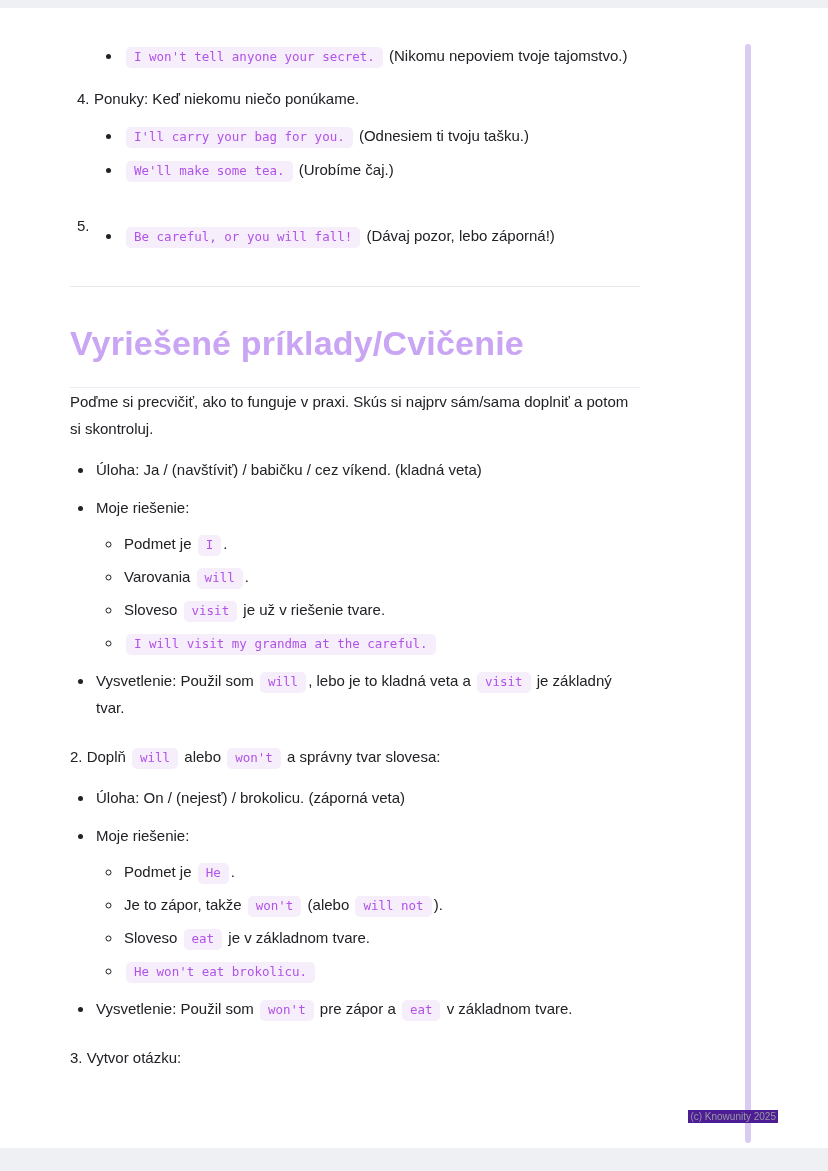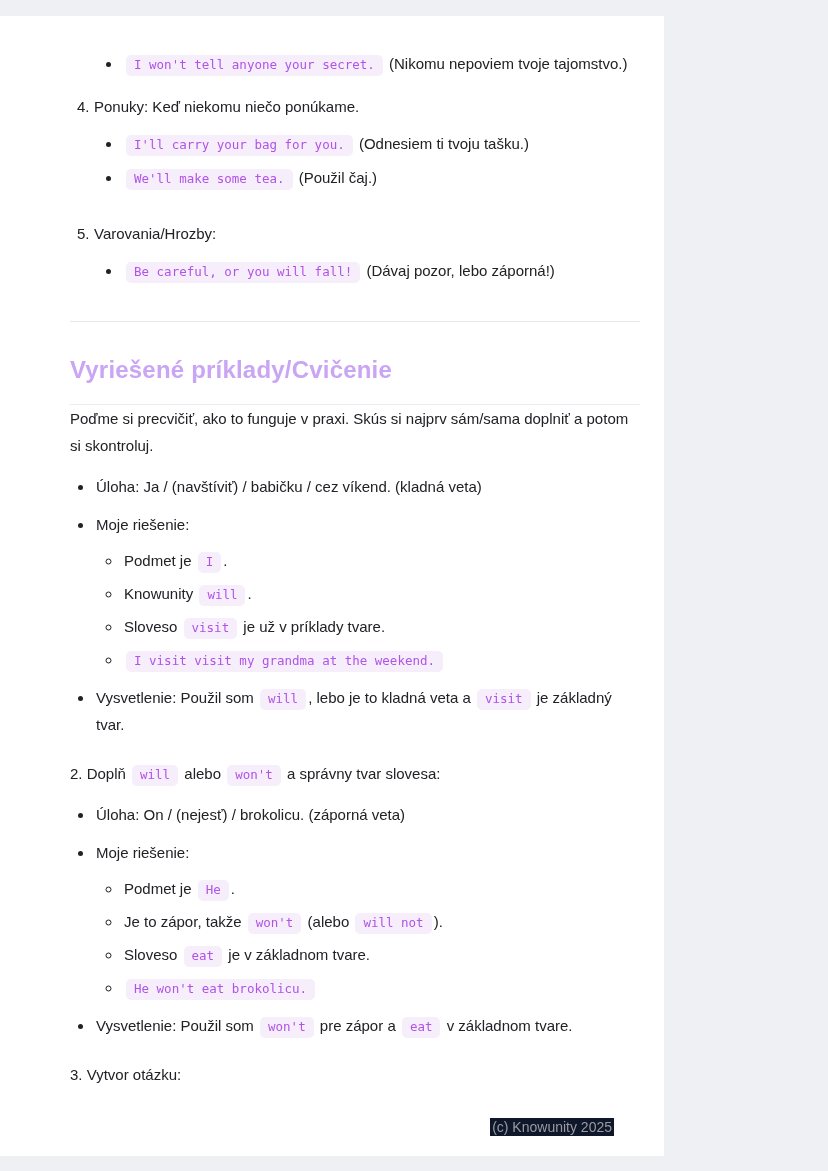--- a/index.html
+++ b/index.html
@@ -3,21 +3,21 @@
 <meta charset="utf-8">
 <style>
   * { margin: 0; padding: 0; box-sizing: border-box; }
   html, body { background: #eff0f3; }
   body {
     width: 828px; height: 1171px; position: relative;
     font-family: "Liberation Sans", sans-serif;
     -webkit-font-smoothing: antialiased;
   }
   .page {
-    position: absolute; left: 0; top: 16px; width: 664px; height: 1140px;
+    position: absolute; left: 0; top: 8px; width: 828px; height: 1140px;
     background: #ffffff; overflow: hidden;
   }
   .content {
     position: absolute; left: 70px; top: 0; width: 570px;
     padding-top: 34px;
     font-size: 15px; line-height: 1.8; color: #212126;
   }
   .line { margin: 0; }
   .bold { font-weight: 400; }
   .run { font-weight: 400; }
@@ -39,37 +39,37 @@
   ul.ex li { margin-bottom: 7px; padding-left: 2px; }
   ul.ex.top { padding-left: 52px; margin: 0; }
   
   .oli { display: flex; margin: 16px 0 22px 7px; }
   .oli .onum { flex: 0 0 17px; }
   .oli .obody { flex: 1 1 auto; }
   
   .divider { border: none; border-top: 1px solid #e8e8ea; margin: 30px 0 0 0; }
   .heading {
     margin-top: 26px;
-    font-size: 24px; font-weight: 700; letter-spacing: 0.2px;
+    font-size: 34px; font-weight: 700; letter-spacing: 0.2px;
     color: var(--heading, #c9a5f4);
     padding-bottom: 13px;
     border-bottom: 1px solid #eceaf3;
   }
   .intro { }
   .ex-title { margin-top: 22px; }
   
   ul.main { list-style: disc; margin: 14px 0 0 0; padding-left: 24px; }
   ul.main > li { margin-bottom: 11px; padding-left: 2px; }
   ul.sub { list-style: circle; margin: 9px 0 0 0; padding-left: 26px; }
   ul.sub li { margin-bottom: 6px; padding-left: 2px; }
   
   .copyright {
     position: absolute; top: 1102px; right: 50px;
-    font-size: 14px; color: #9b9ba1;
-    background: #0f172a; padding: 1px 2px; z-index: 2;
+    font-size: 10px; color: #9b9ba1;
+    background: #4c1d95; padding: 1px 2px; z-index: 2;
   }
   .scrollbar {
     position: absolute; left: 745px; top: 36px;
     width: 6px; height: 1099px; border-radius: 3px;
     background: var(--scrollbar, #d9cbf2);
     z-index: 1;
   }
 </style>
 </head>
 <body>
@@ -80,50 +80,49 @@
     <ul class="ex top">
       <li class="line"><span class="code">I won't tell anyone your secret.</span><span class="run"> (Nikomu nepoviem tvoje tajomstvo.)</span></li>
     </ul>
 
     <div class="oli">
       <span class="onum">4.</span>
       <div class="obody">
         <p class="line"><span class="bold">Ponuky:</span><span class="run"> Keď niekomu niečo ponúkame.</span></p>
         <ul class="ex">
           <li class="line"><span class="code">I'll carry your bag for you.</span><span class="run"> (Odnesiem ti tvoju tašku.)</span></li>
-          <li class="line"><span class="code">We'll make some tea.</span><span class="run"> (Použil čaj.)</span></li>
+          <li class="line"><span class="code">We'll make some tea.</span><span class="run"> (Urobíme čaj.)</span></li>
         </ul>
       </div>
     </div>
 
     <div class="oli">
       <span class="onum">5.</span>
       <div class="obody">
-        <p class="line"><span class="bold">Varovania/Hrozby:</span></p>
         <ul class="ex">
           <li class="line"><span class="code">Be careful, or you will fall!</span><span class="run"> (Dávaj pozor, lebo záporná!)</span></li>
         </ul>
       </div>
     </div>
 
     <hr class="divider">
 
     <h1 class="heading">Vyriešené príklady/Cvičenie</h1>
 
     <p class="intro">Poďme si precvičiť, ako to funguje v praxi. Skús si najprv sám/sama doplniť a potom si skontroluj.</p>
 
     <ul class="main">
       <li class="line"><span class="bold">Úloha:</span><span class="run"> Ja / (navštíviť) / babičku / cez víkend. (kladná veta)</span></li>
       <li class="line">
         <p class="line"><span class="bold">Moje riešenie:</span></p>
         <ul class="sub">
           <li class="line"><span class="run">Podmet je </span><span class="code">I</span><span class="run">.</span></li>
-          <li class="line"><span class="run">Knowunity </span><span class="code">will</span><span class="run">.</span></li>
-          <li class="line"><span class="run">Sloveso </span><span class="code">visit</span><span class="run"> je už v príklady tvare.</span></li>
-          <li class="line"><span class="code">I visit visit my grandma at the weekend.</span></li>
+          <li class="line"><span class="run">Varovania </span><span class="code">will</span><span class="run">.</span></li>
+          <li class="line"><span class="run">Sloveso </span><span class="code">visit</span><span class="run"> je už v riešenie tvare.</span></li>
+          <li class="line"><span class="code">I will visit my grandma at the careful.</span></li>
         </ul>
       </li>
       <li class="line"><span class="bold">Vysvetlenie:</span><span class="run"> Použil som </span><span class="code">will</span><span class="run">, lebo je to kladná veta a </span><span class="code">visit</span><span class="run"> je základný tvar.</span></li>
     </ul>
 
     <p class="ex-title"><span class="bold">2. Doplň </span><span class="code">will</span><span class="bold"> alebo </span><span class="code">won't</span><span class="bold"> a správny tvar slovesa:</span></p>
     <ul class="main">
       <li class="line"><span class="bold">Úloha:</span><span class="run"> On / (nejesť) / brokolicu. (záporná veta)</span></li>
       <li class="line">
         <p class="line"><span class="bold">Moje riešenie:</span></p>

